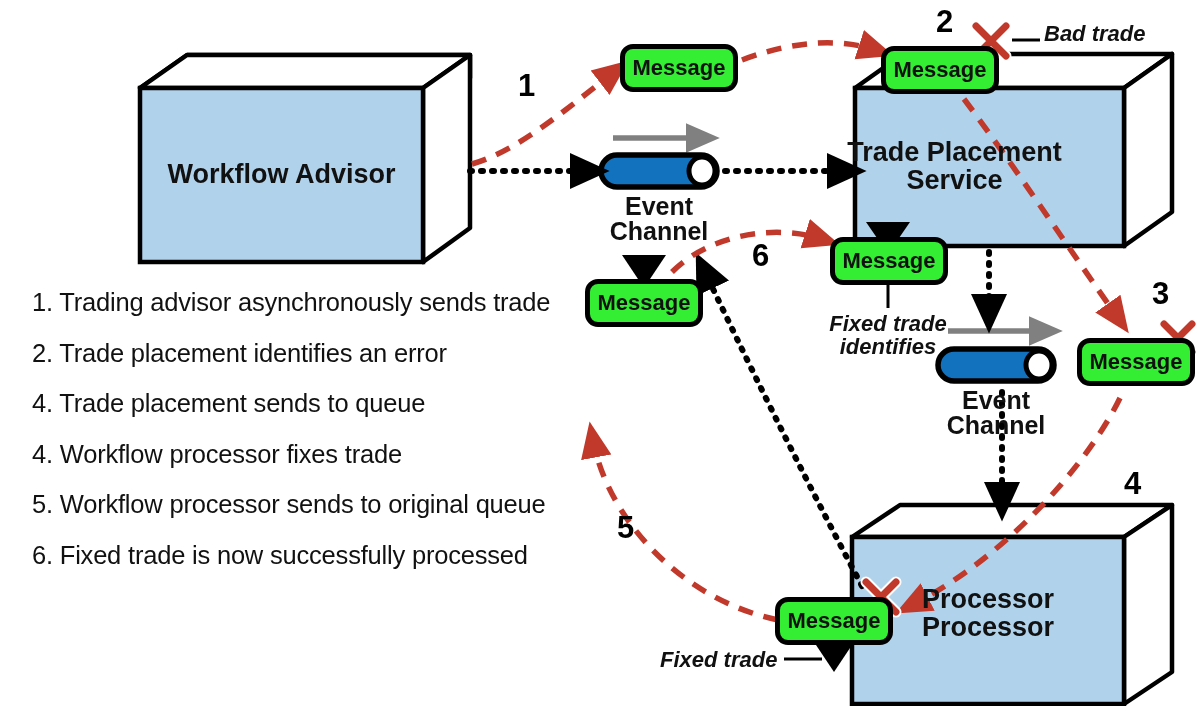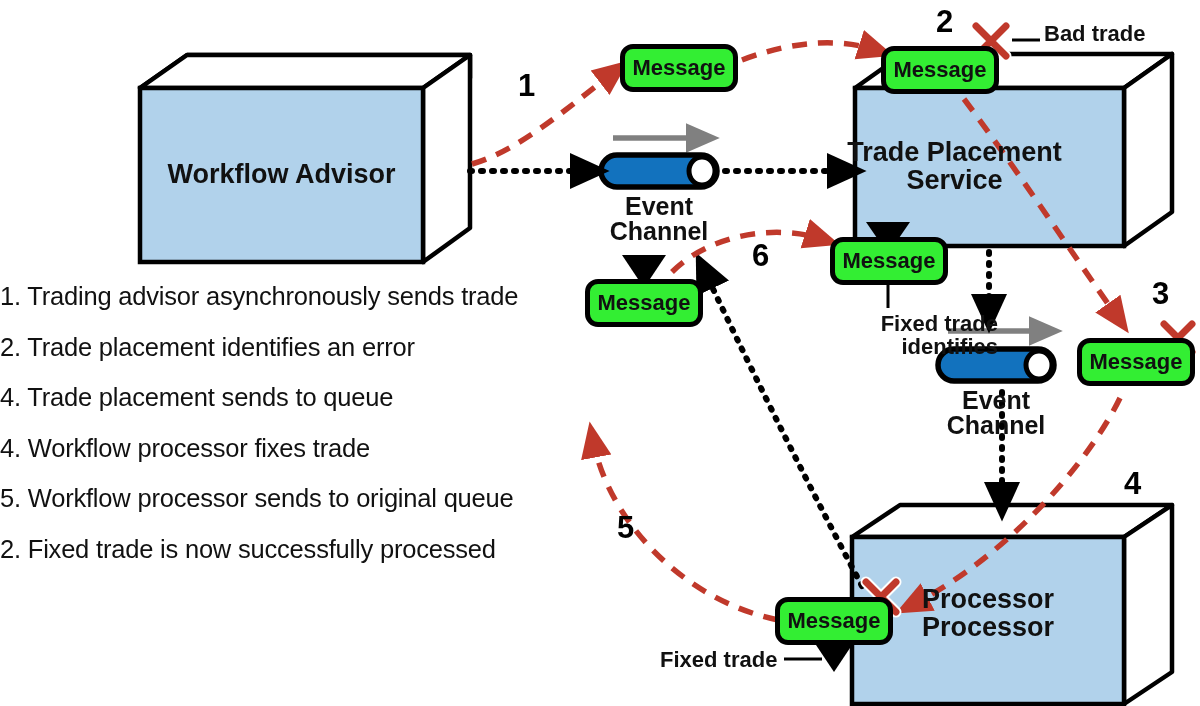--- a/index.html
+++ b/index.html
@@ -1,28 +1,28 @@
 <!DOCTYPE html>
 <html><head>
 <meta charset="utf-8">
 <style>
   html,body{margin:0;padding:0;background:#fff;}
   body{width:1200px;height:706px;position:relative;overflow:hidden;
        font-family:"Liberation Sans","DejaVu Sans",sans-serif;color:#000;}
   #stage{position:absolute;left:0;top:0;width:1200px;height:706px;}
   svg#canvas{position:absolute;left:0;top:0;width:1200px;height:706px;}
-  .steps{position:absolute;left:0;top:284px;width:570px;}
+  .steps{position:absolute;left:0;top:290px;width:570px;padding-left:32px;}
   .step-line{font-size:25.5px;line-height:1.0;color:#111;letter-spacing:-0.2px;
              margin:0 0 25px 0;white-space:nowrap;}
   .lbl{position:absolute;font-weight:bold;pointer-events:none;}
   .box-title{font-size:27px;font-weight:bold;text-align:center;line-height:1.05;color:#111;}
   .msg-txt{font-size:22px;font-weight:bold;color:#111;}
   .chan-txt{font-size:25px;text-align:center;line-height:1.0;color:#111;}
   .num{font-size:31px;font-weight:bold;color:#000;}
-  .anno{font-size:22px;color:#111;line-height:1.05;text-align:right;}
+  .anno{font-size:22px;font-style:italic;color:#111;line-height:1.05;}
 </style>
 </head>
 <body>
 
 <div id="stage">
 
   <svg id="canvas" viewBox="0 0 1200 706">
     <defs>
       <marker id="redhead" markerWidth="7" markerHeight="7" refX="3.2" refY="3.2" orient="auto">
         <path d="M0,0.4 L6.6,3.2 L0,6 Z" fill="#c0392b"></path>
@@ -172,16 +172,16 @@
   </div>
 
   <div class="lbl anno" style="left:660px;top:648px;white-space:nowrap;">Fixed trade</div>
 
   <div class="steps">
     <div class="step-line">1. Trading advisor asynchronously sends trade</div>
     <div class="step-line">2. Trade placement identifies an error</div>
     <div class="step-line">4. Trade placement sends to queue</div>
     <div class="step-line">4. Workflow processor fixes trade</div>
     <div class="step-line">5. Workflow processor sends to original queue</div>
-    <div class="step-line">2. Fixed trade is now successfully processed</div>
+    <div class="step-line">6. Fixed trade is now successfully processed</div>
   </div>
 
 </div>
 
 </body></html>

